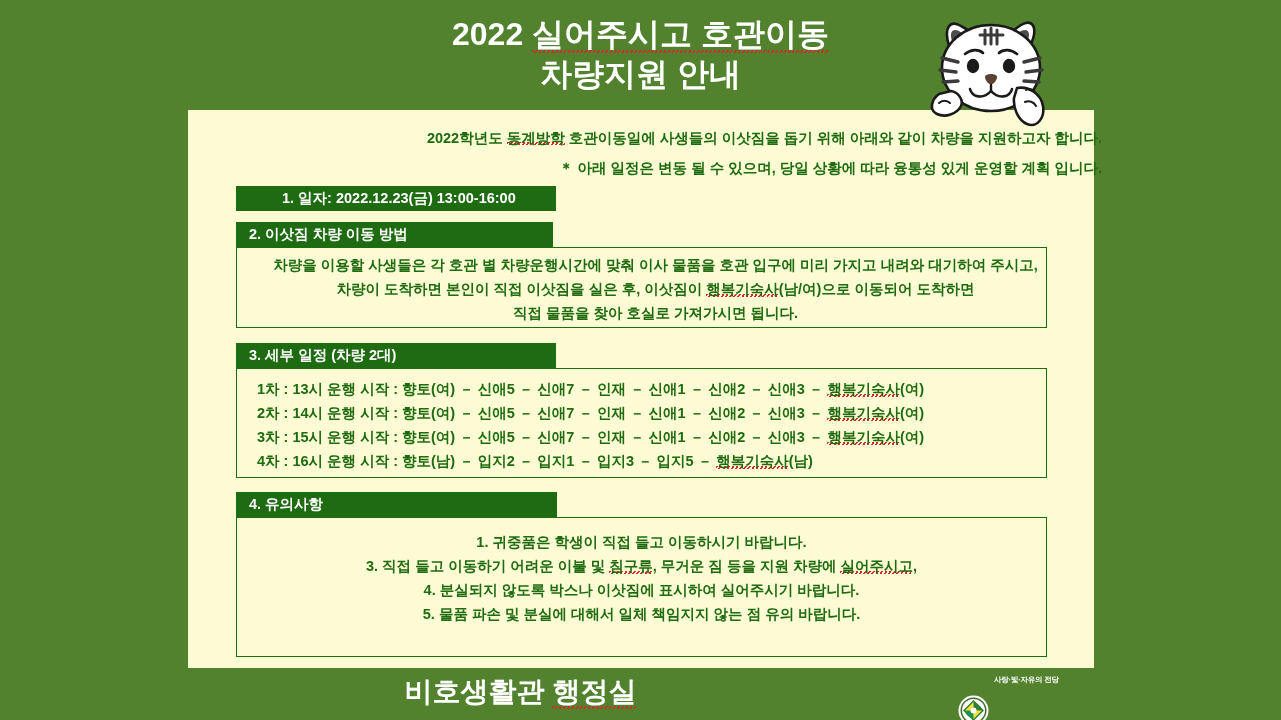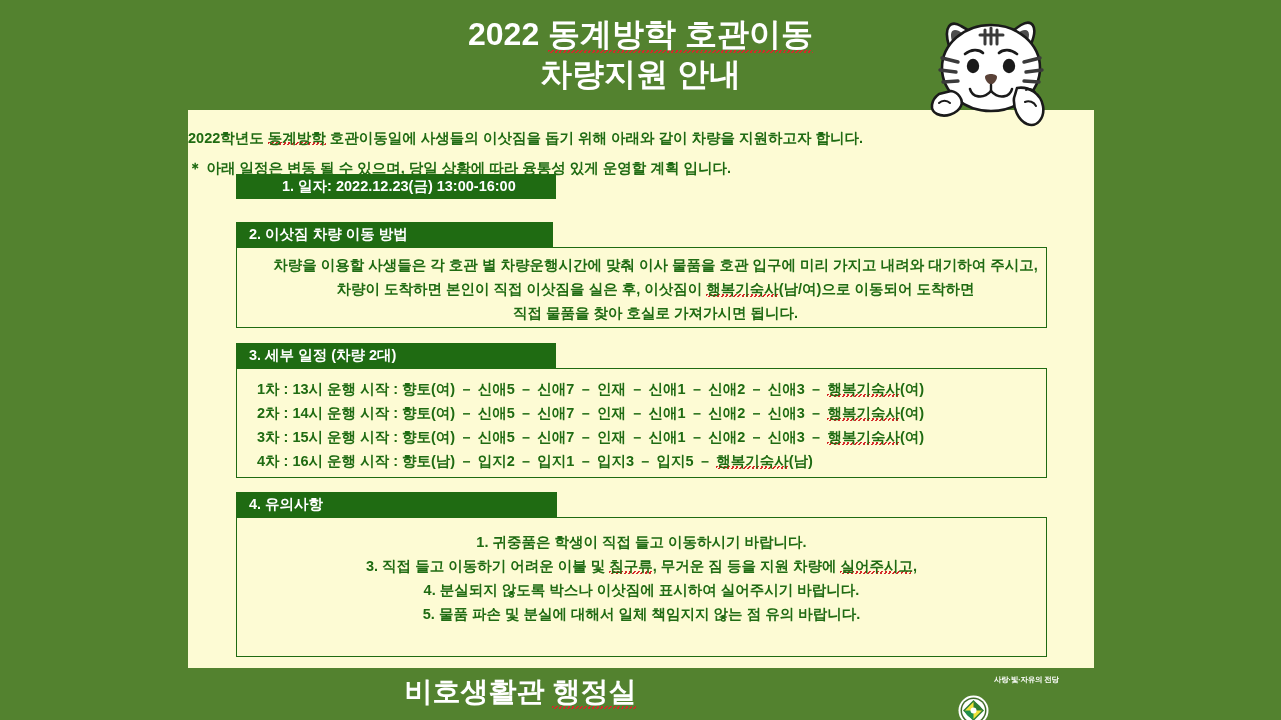--- a/index.html
+++ b/index.html
@@ -62,26 +62,27 @@
     position: absolute;
     left: 188px;
     top: 110px;
     width: 906px;
     height: 558px;
     background: #fdfbd4;
     z-index: 2;
   }
 
   .intro {
-    text-align: left;
+    text-align: right;
     color: #1f6b12;
     font-size: 14.5px;
     font-weight: bold;
     line-height: 16px;
     white-space: nowrap;
+    margin-left: 8px;
   }
   .intro-1 { position: absolute; left: 0; top: 20px; width: 906px; }
   .intro-2 { position: absolute; left: 0; top: 50px; width: 906px; }
 
   
   .bar {
     position: absolute;
     background: #1f6b12;
     color: #ffffff;
     font-size: 14.5px;
@@ -112,21 +113,21 @@
     background-image:
       repeating-linear-gradient(125deg,
         #d42a2a 0px, #d42a2a 1.6px,
         rgba(255,255,255,0) 1.6px, rgba(255,255,255,0) 3.4px);
     background-size: 100% 3px;
     background-repeat: repeat-x;
     background-position: left bottom 0px;
   }
 
   
-  #bar-1   { left: 48px;  top: 64px;  width: 320px; padding-left: 46px; }
+  #bar-1   { left: 48px;  top: 76px;  width: 320px; padding-left: 46px; }
   #bar-2   { left: 48px;  top: 112px; width: 317px; }
   #box-2   { left: 48px;  top: 137px; width: 811px; height: 81px; padding-top: 5px; padding-left: 28px; }
   #bar-3   { left: 48px;  top: 233px; width: 320px; }
   #box-3   { left: 48px;  top: 258px; width: 811px; height: 110px; padding-top: 8px; }
   #bar-4   { left: 48px;  top: 382px; width: 321px; }
   #box-4   { left: 48px;  top: 407px; width: 811px; height: 140px; padding-top: 12px; }
 
   
   .footer-title {
     position: absolute;
@@ -167,21 +168,21 @@
     font-size: 15px;
     font-weight: bold;
     letter-spacing: -0.5px;
     white-space: nowrap;
   }
 </style>
 </head>
 <body>
 
 <div class="title-area">
-  <div class="title-line"><span>2022 </span><span class="spell">동계방학 호관이동</span></div>
+  <div class="title-line"><span>2022 </span><span class="spell">실어주시고 호관이동</span></div>
   <div class="title-line">차량지원 안내</div>
 </div>
 
 <div class="mascot">
   <svg viewBox="0 0 150 152" width="150" height="152" xmlns="http://www.w3.org/2000/svg">
     <g stroke="#1a1a1a" stroke-width="2.6" stroke-linejoin="round" stroke-linecap="round">
 
       <path d="M24 42 C18 22, 26 16, 36 22 C44 26, 50 32, 54 38 Z" fill="#ffffff"></path>
       <path d="M27 37 C24 27, 28 24, 34 27 C39 30, 43 34, 46 38 Z" fill="#4d4d4d" stroke="none"></path>
 

